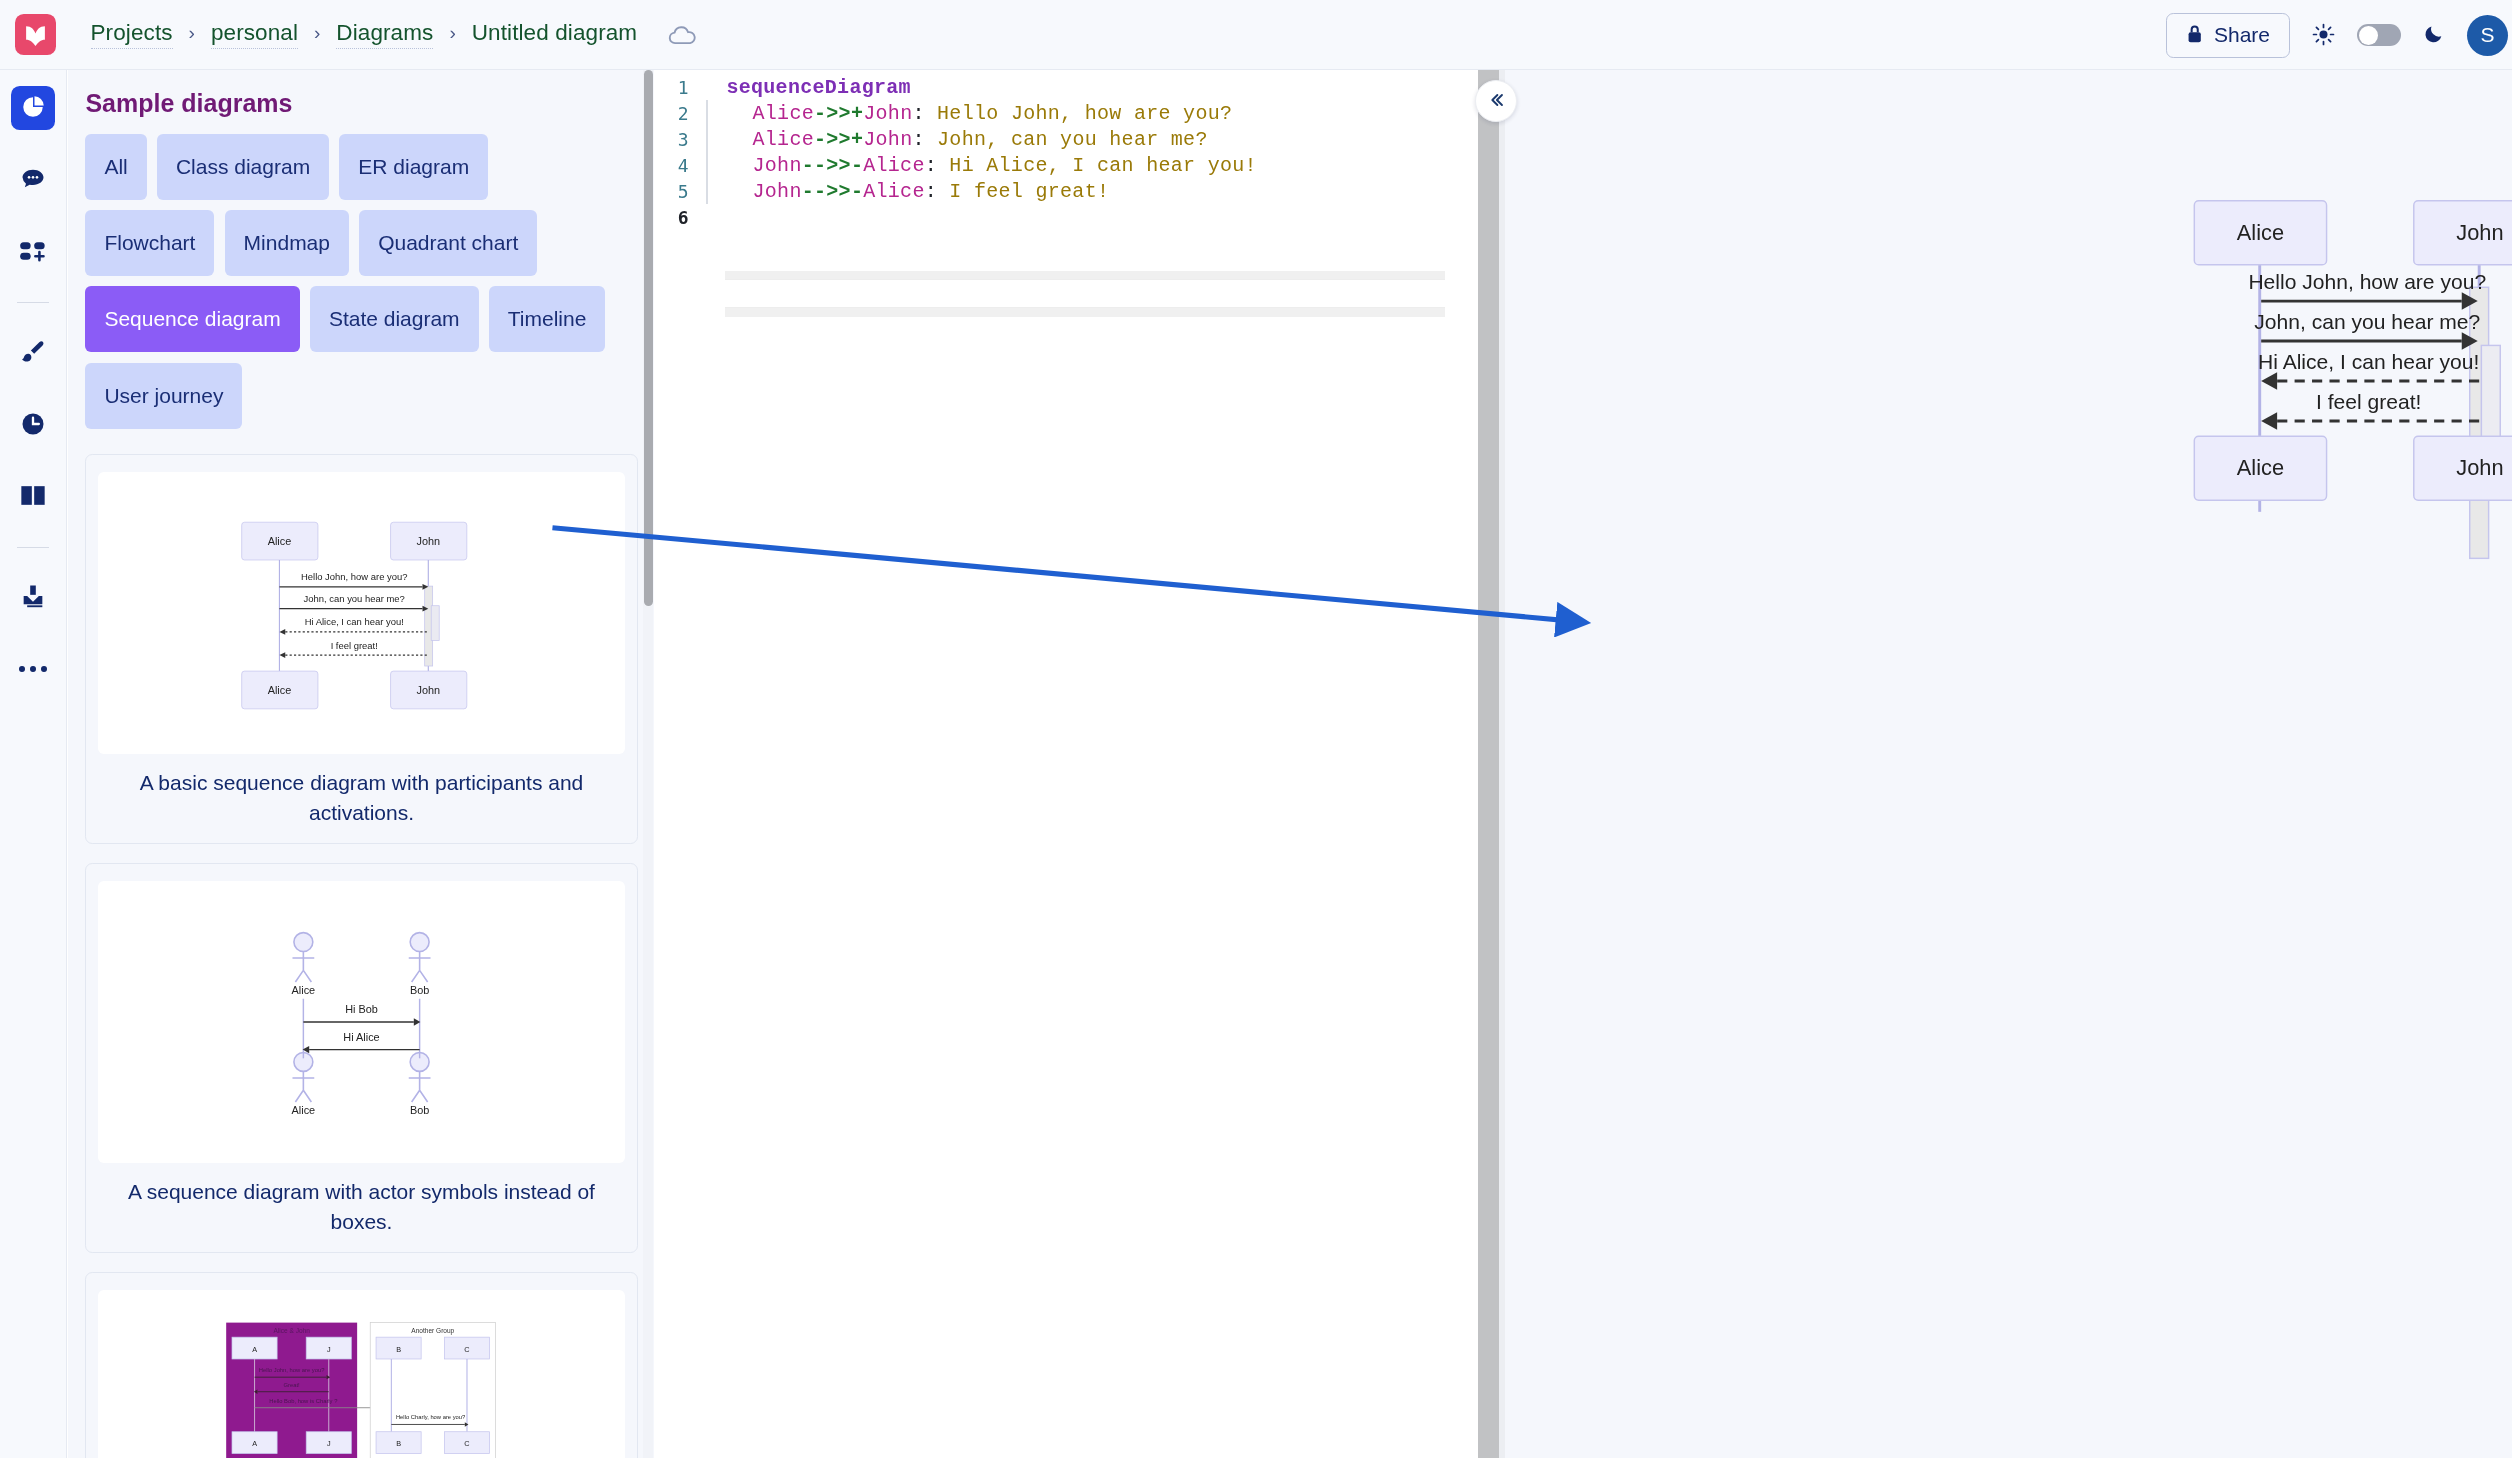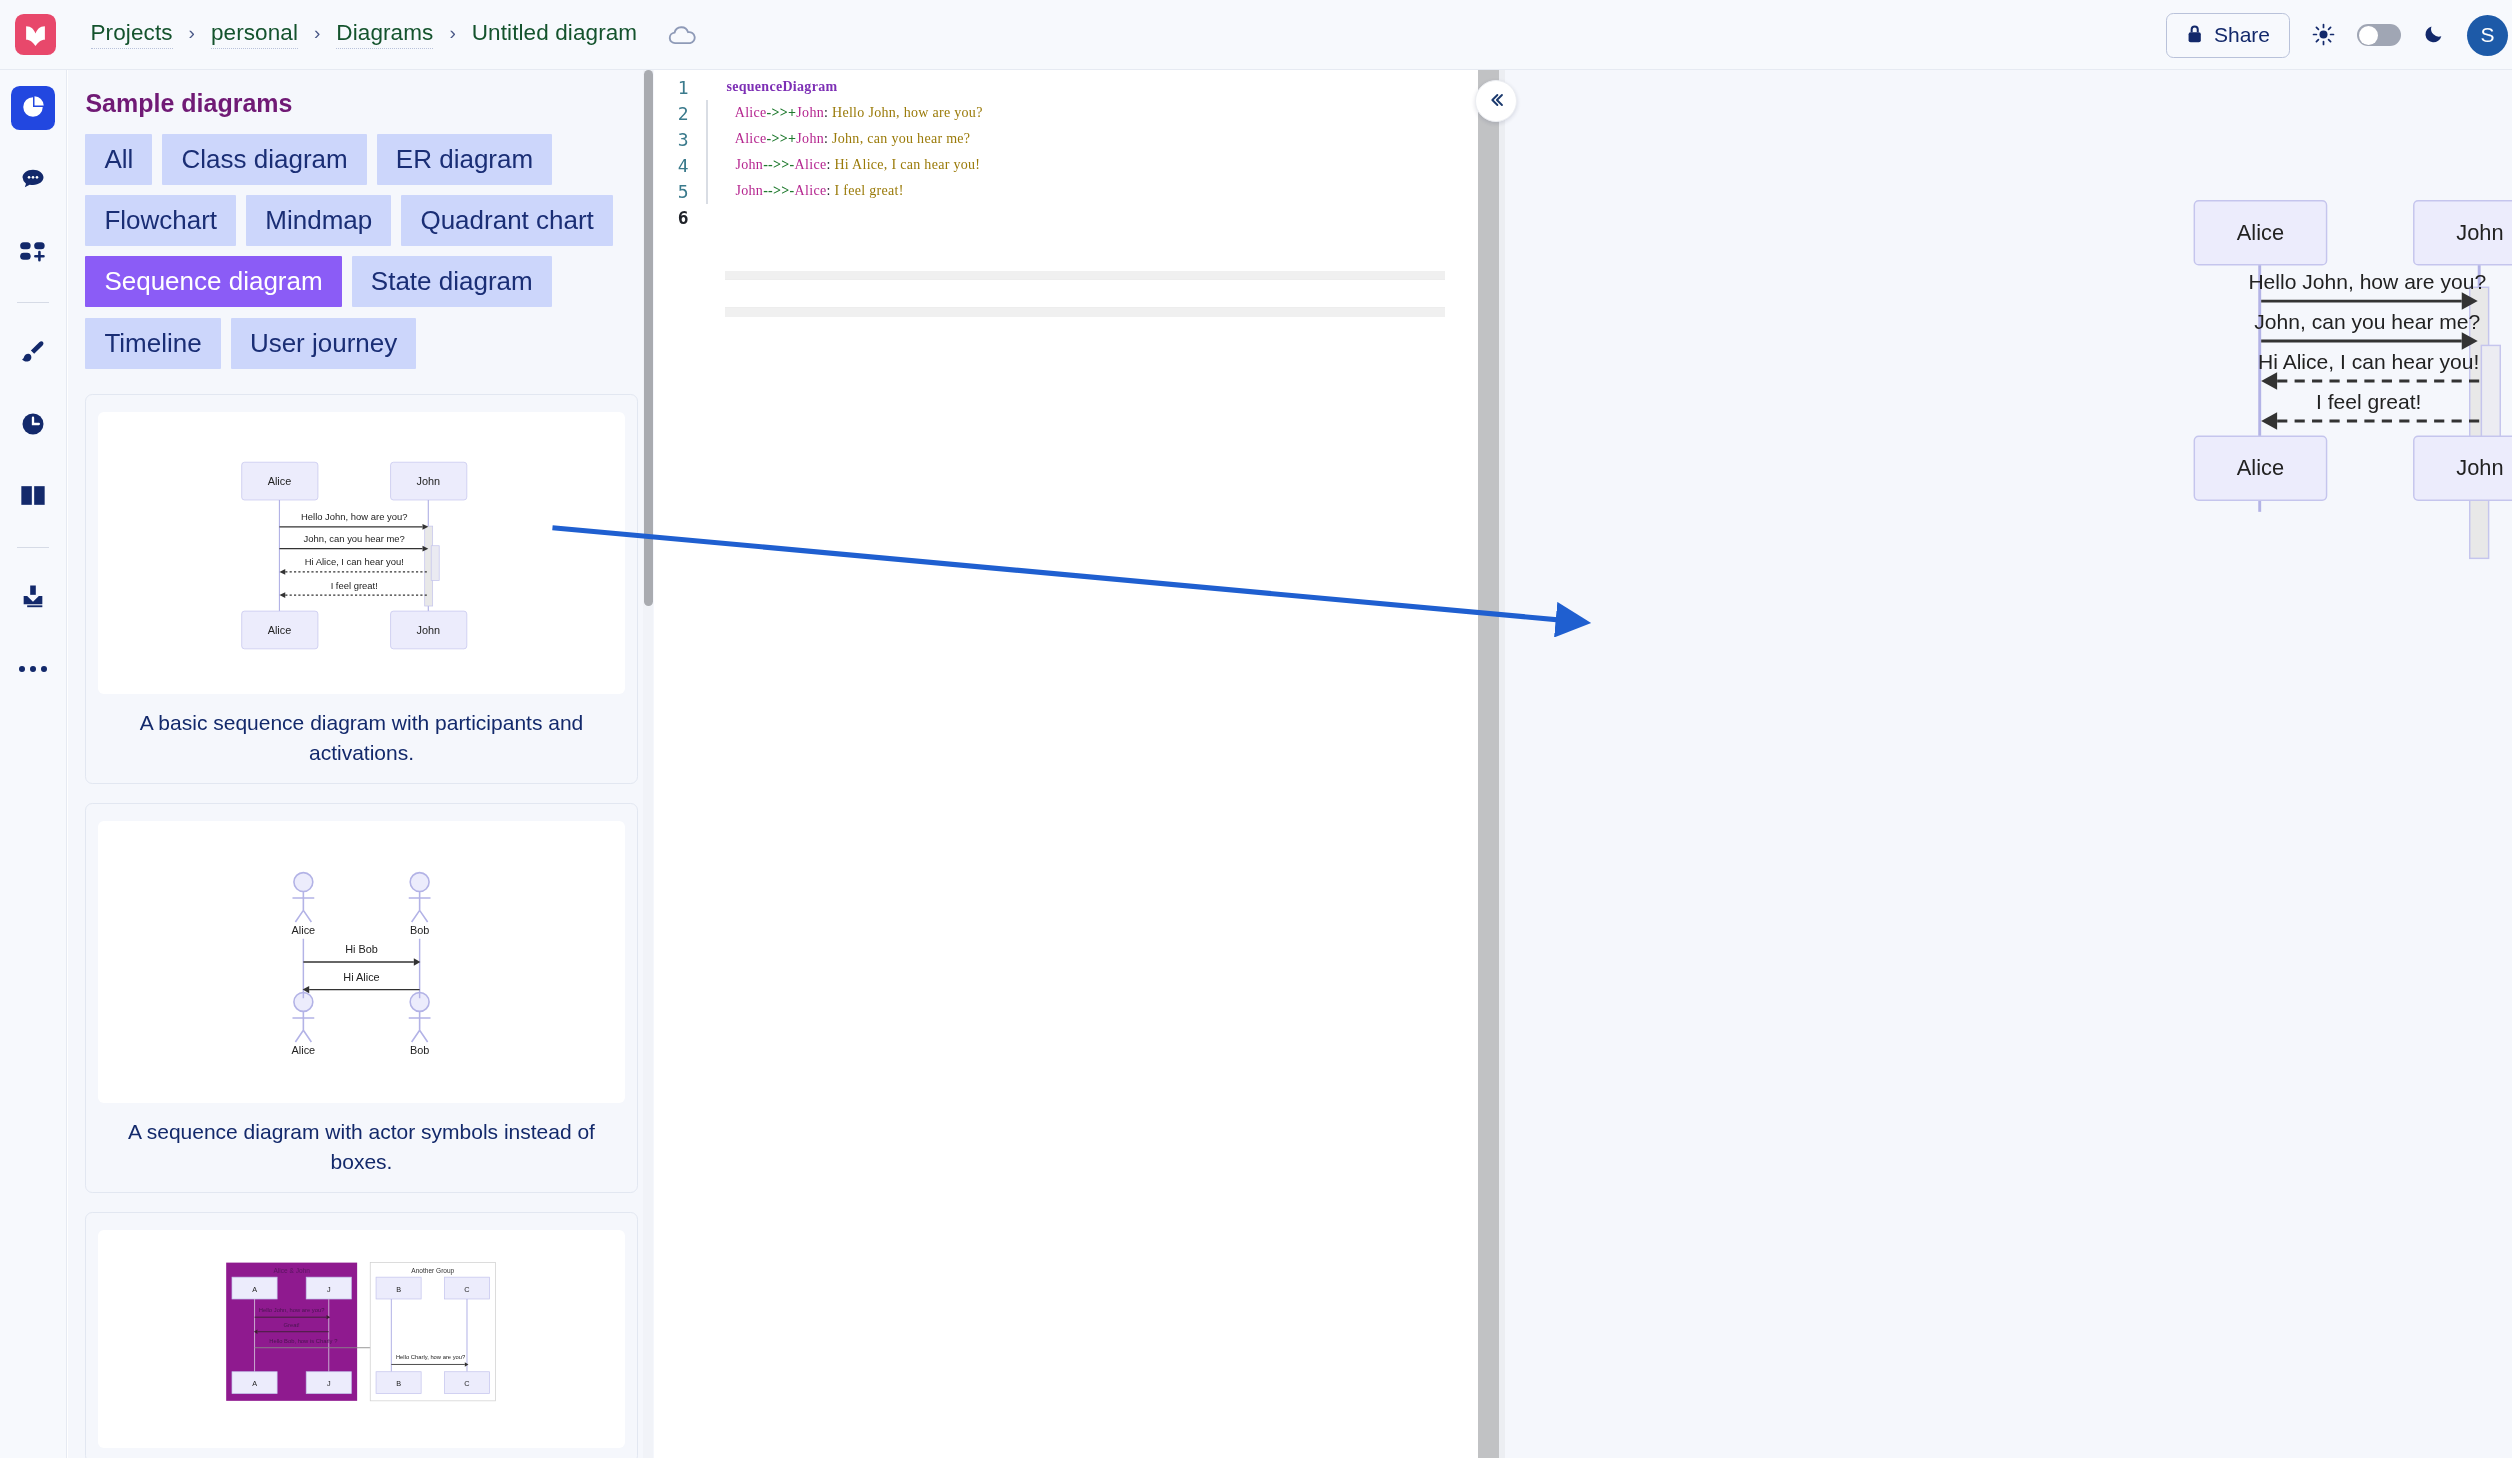--- a/index.html
+++ b/index.html
@@ -75,22 +75,22 @@
   .samples {
     position: absolute; left: 68px; top: 70px; width: 587px; height: 1388px;
     background: #f5f7fc; overflow: hidden;
   }
   .samples-title {
     font-size: 25px; font-weight: bold; color: #701a75;
     margin: 19px 0 16px 17.4px;
   }
   .chips { display: flex; flex-wrap: wrap; gap: 10.2px; padding: 0 17.4px; width: 574px; }
   .chip {
-    background: #ccd6fb; color: #1a2e75; font-size: 26px;
-    padding: 10px 19px; border-radius: 1px; cursor: pointer; white-space: nowrap;
+    background: #ccd6fb; color: #1a2e75; font-size: 21px;
+    padding: 21px 19px; border-radius: 6px; cursor: pointer; white-space: nowrap;
   }
   .chip.selected { background: #8b5cf6; color: #ffffff; }
 
   .cards { margin-top: 25px; padding: 0 17.4px; }
   .card {
     background: #f5f7fc; border: 0.7px solid #e2e7f1; border-radius: 7.3px;
     margin-bottom: 19px; padding: 17.4px 11.6px 14.5px; cursor: pointer;
   }
   .card-thumb {
     background: #ffffff; border-radius: 5.8px; height: 282px;
@@ -119,22 +119,22 @@
   }
   .code-area { position: relative; padding-top: 4.4px; }
   .code-line { display: flex; height: 26px; align-items: center; }
   .ln {
     width: 52px; text-align: right; padding-right: 17.4px;
     font-family: "DejaVu Sans Mono", monospace; font-size: 18px; color: #3a7a8c;
   }
   .ln.cur { color: #20232a; font-weight: bold; }
   .code-guide { width: 1.5px; background: #d9dde4; align-self: stretch; margin-right: 0; }
   .code-txt {
-    padding-left: 20.4px; font-family: Liberation Serif, serif;
-    font-size: 14px; white-space: pre; letter-spacing: 0.3px;
+    padding-left: 20.4px; font-family: Liberation Mono, monospace;
+    font-size: 20px; white-space: pre; letter-spacing: 0.3px;
   }
   .tok-kw   { color: #7d2fb5; font-weight: bold; }
   .tok-id   { color: #b5258f; }
   .tok-arr  { color: #1f7a2e; font-weight: bold; }
   .tok-pun  { color: #20232a; }
   .tok-str  { color: #9a7a08; }
   .line6-box {
     position: absolute; left: 71px; top: 209px;
     width: 720px; height: 29px; background: #ffffff;
     border-top: 0.7px solid #ededed; border-bottom: 0.7px solid #ededed;

